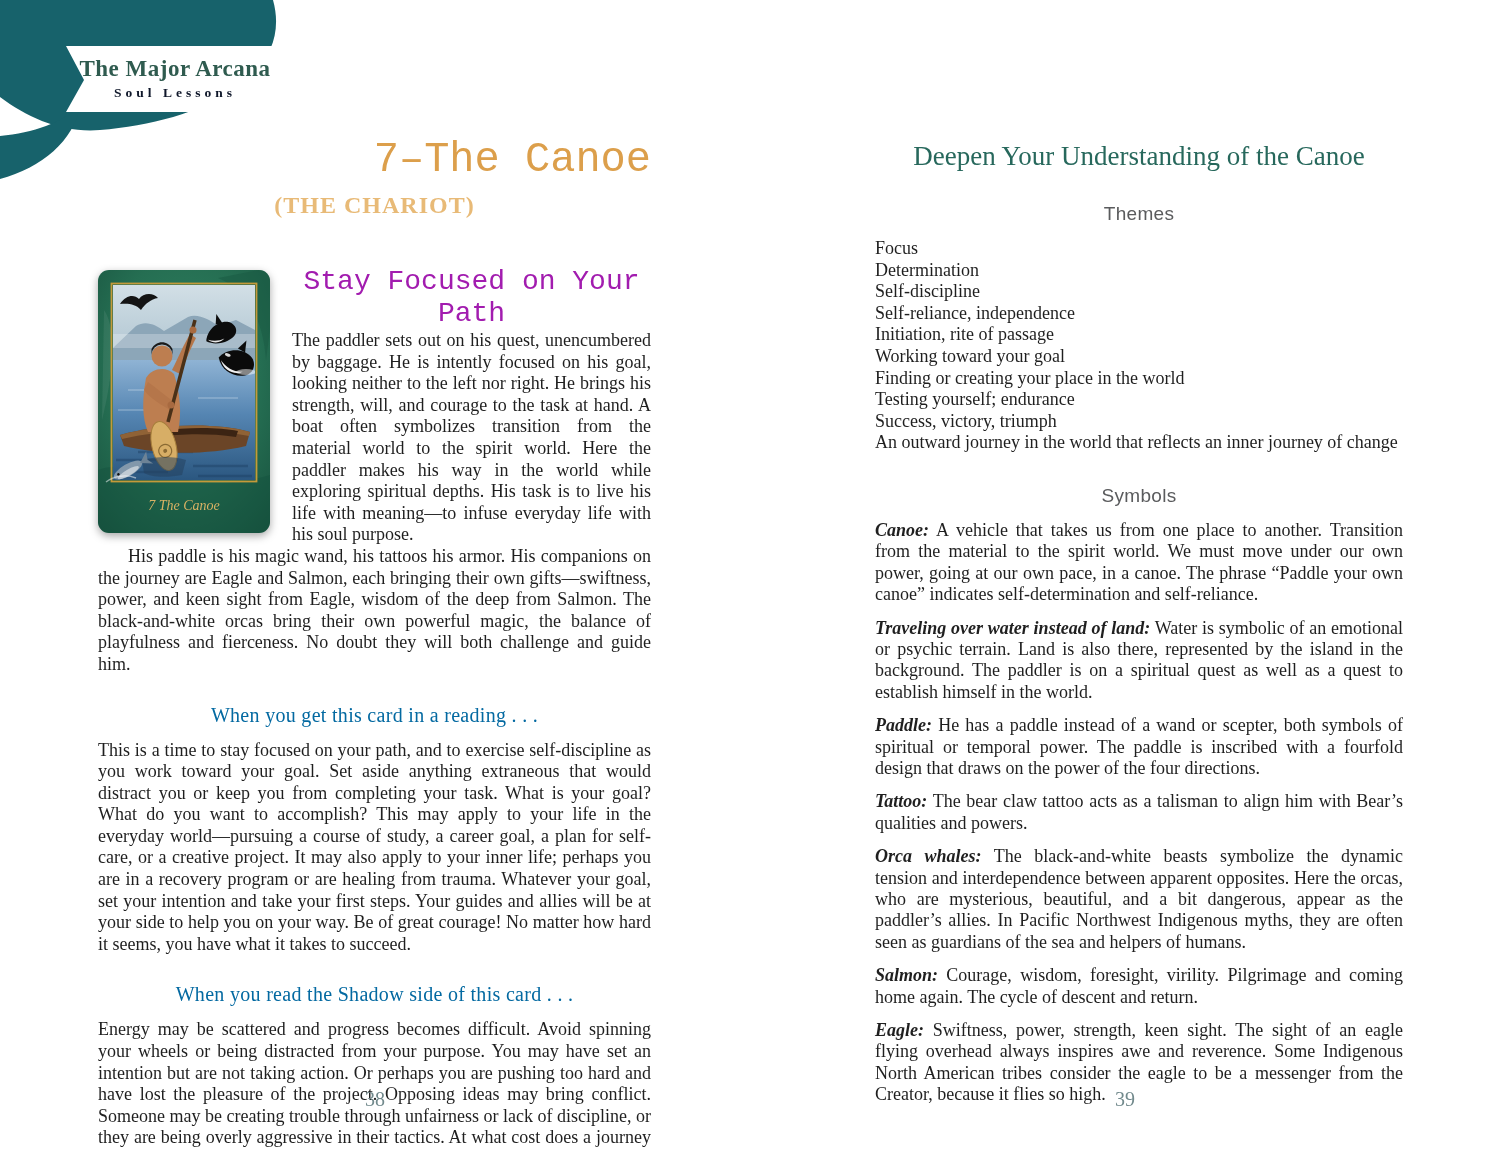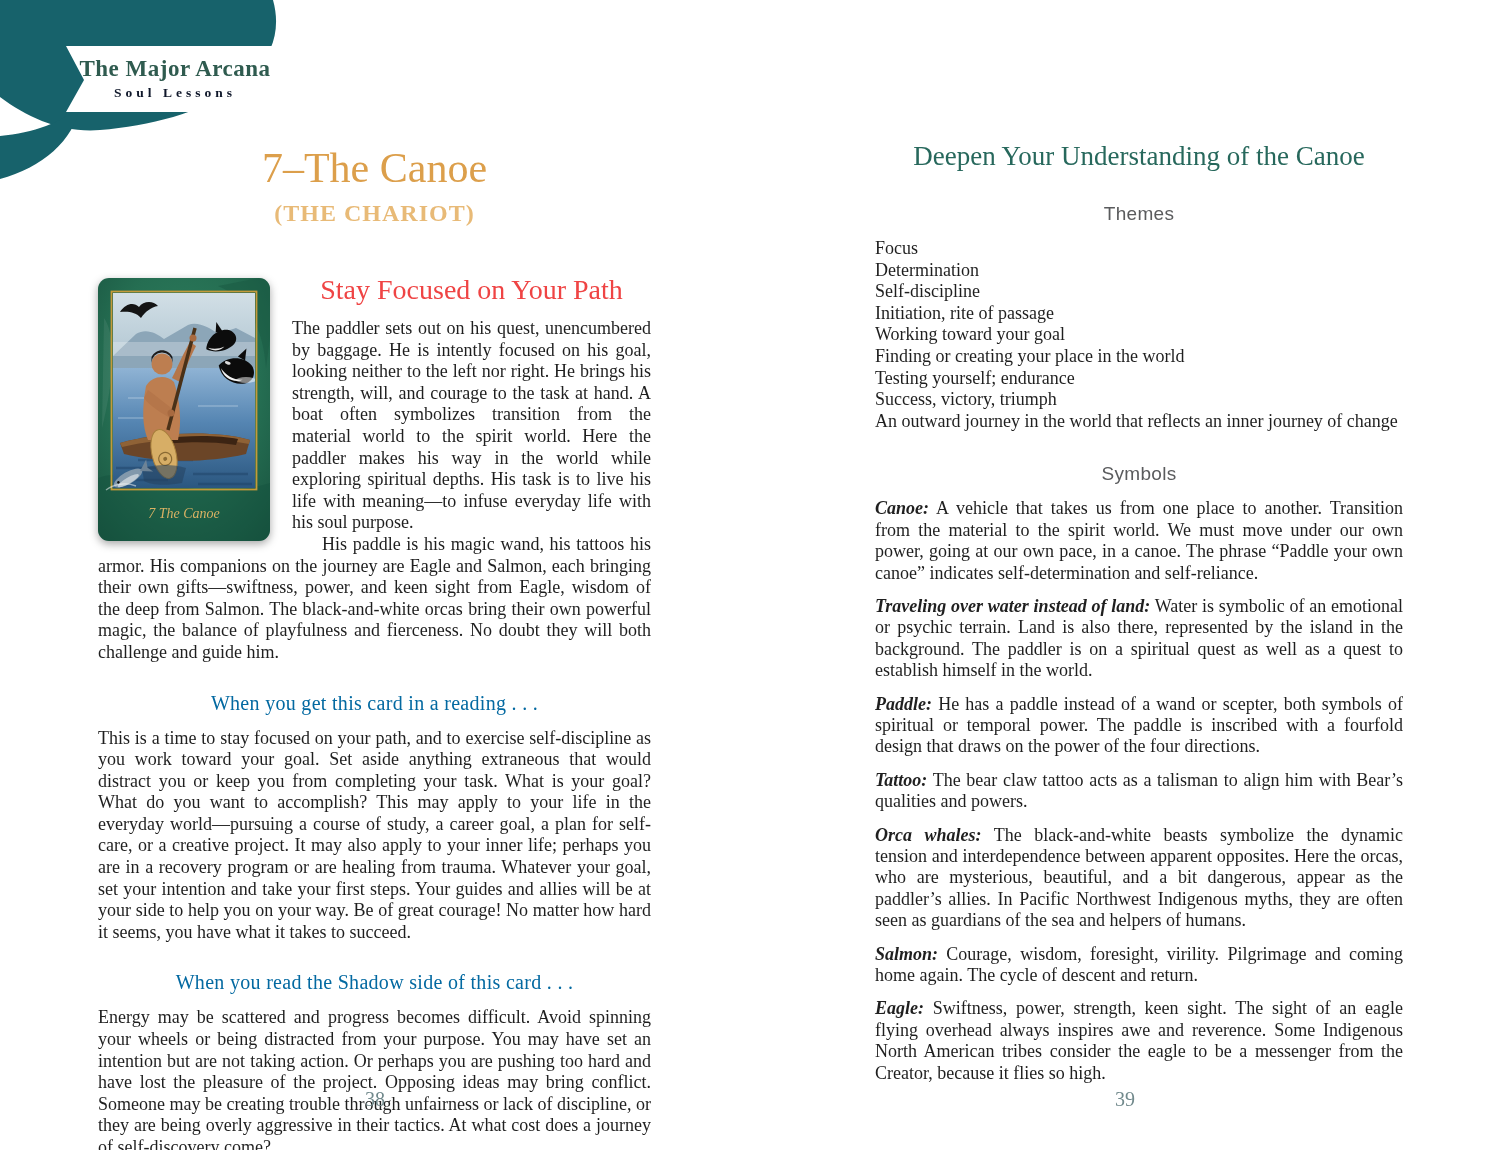--- a/index.html
+++ b/index.html
@@ -6,27 +6,27 @@
   .spread{position:relative;width:1500px;height:1150px;background:#ffffff;overflow:hidden;
           font-family:"Liberation Serif", serif;color:#1f1f1f;padding-left:28px;}
   
   .corner-svg{position:absolute;top:0;left:0;width:360px;height:200px;}
   .brand{position:absolute;left:70px;top:56px;width:210px;text-align:center;}
   .brand-title{font-size:23px;line-height:26px;color:#2f5b4f;letter-spacing:.5px;font-weight:600;}
   .brand-sub{font-size:13.5px;color:#0f172a;letter-spacing:4px;margin-top:3px;font-weight:600;}
   
   .page-left{position:absolute;left:98px;top:138px;width:553px;}
   .page-right{position:absolute;left:875px;top:140px;width:528px;}
-  .chapter-title{margin:8px;text-align:center;font-size:42px;line-height:44px;font-weight:normal;color:#dc9f4b;}
+  .chapter-title{margin:0;text-align:right;font-size:42px;line-height:44px;font-weight:normal;color:#dc9f4b;font-family:Liberation Mono, monospace;}
   .chapter-sub{margin:8px 0 0;text-align:center;font-size:24px;line-height:30px;color:#e8ba77;letter-spacing:1px;font-weight:bold;}
   .article{margin-top:46px;}
   .card-fig{float:left;width:172px;height:263px;margin:4px 22px 6px 0;border-radius:11px;
             box-shadow:0 3px 8px rgba(0,0,0,.35);}
   .card-fig svg{display:block;width:172px;height:263px;}
-  .sec-title{margin:0 0 12px;text-align:center;font-size:28px;line-height:32px;font-weight:normal;color:#ef4444;}
+  .sec-title{margin:0 0 0;text-align:center;font-size:28px;line-height:32px;font-weight:normal;color:#a21caf;font-family:Liberation Mono, monospace;}
   p.body{margin:0;font-size:18px;line-height:21.6px;text-align:justify;}
   p.indent{text-indent:30px;}
   .subhead{clear:both;margin:26px 0 12px;text-align:center;font-family:Liberation Serif, serif;
            font-size:20px;line-height:26px;color:#0369a1;letter-spacing:.3px;}
   .deepen-title{margin:0;text-align:center;font-size:27px;line-height:32px;font-weight:normal;color:#27685c;}
   .mini-head{margin:30px 0 12px;text-align:center;font-family:"Liberation Sans", sans-serif;
              font-size:19px;line-height:24px;color:#5a5b5d;letter-spacing:.3px;}
   .theme-line{font-size:18px;line-height:21.6px;}
   p.symbol{margin:0 0 12px;font-size:18px;line-height:21.4px;text-align:justify;}
   .term{font-weight:bold;font-style:italic;}
@@ -150,20 +150,21 @@
   </div>
 
   <div class="page-right">
     <h1 class="deepen-title">Deepen Your Understanding of the Canoe</h1>
 
     <div class="mini-head">Themes</div>
     <div>
       <div class="theme-line">Focus</div>
       <div class="theme-line">Determination</div>
       <div class="theme-line">Self-discipline</div>
+      <div class="theme-line">Self-reliance, independence</div>
       <div class="theme-line">Initiation, rite of passage</div>
       <div class="theme-line">Working toward your goal</div>
       <div class="theme-line">Finding or creating your place in the world</div>
       <div class="theme-line">Testing yourself; endurance</div>
       <div class="theme-line">Success, victory, triumph</div>
       <div class="theme-line">An outward journey in the world that reflects an inner journey of change</div>
     </div>
 
     <div class="mini-head">Symbols</div>
     <div>

